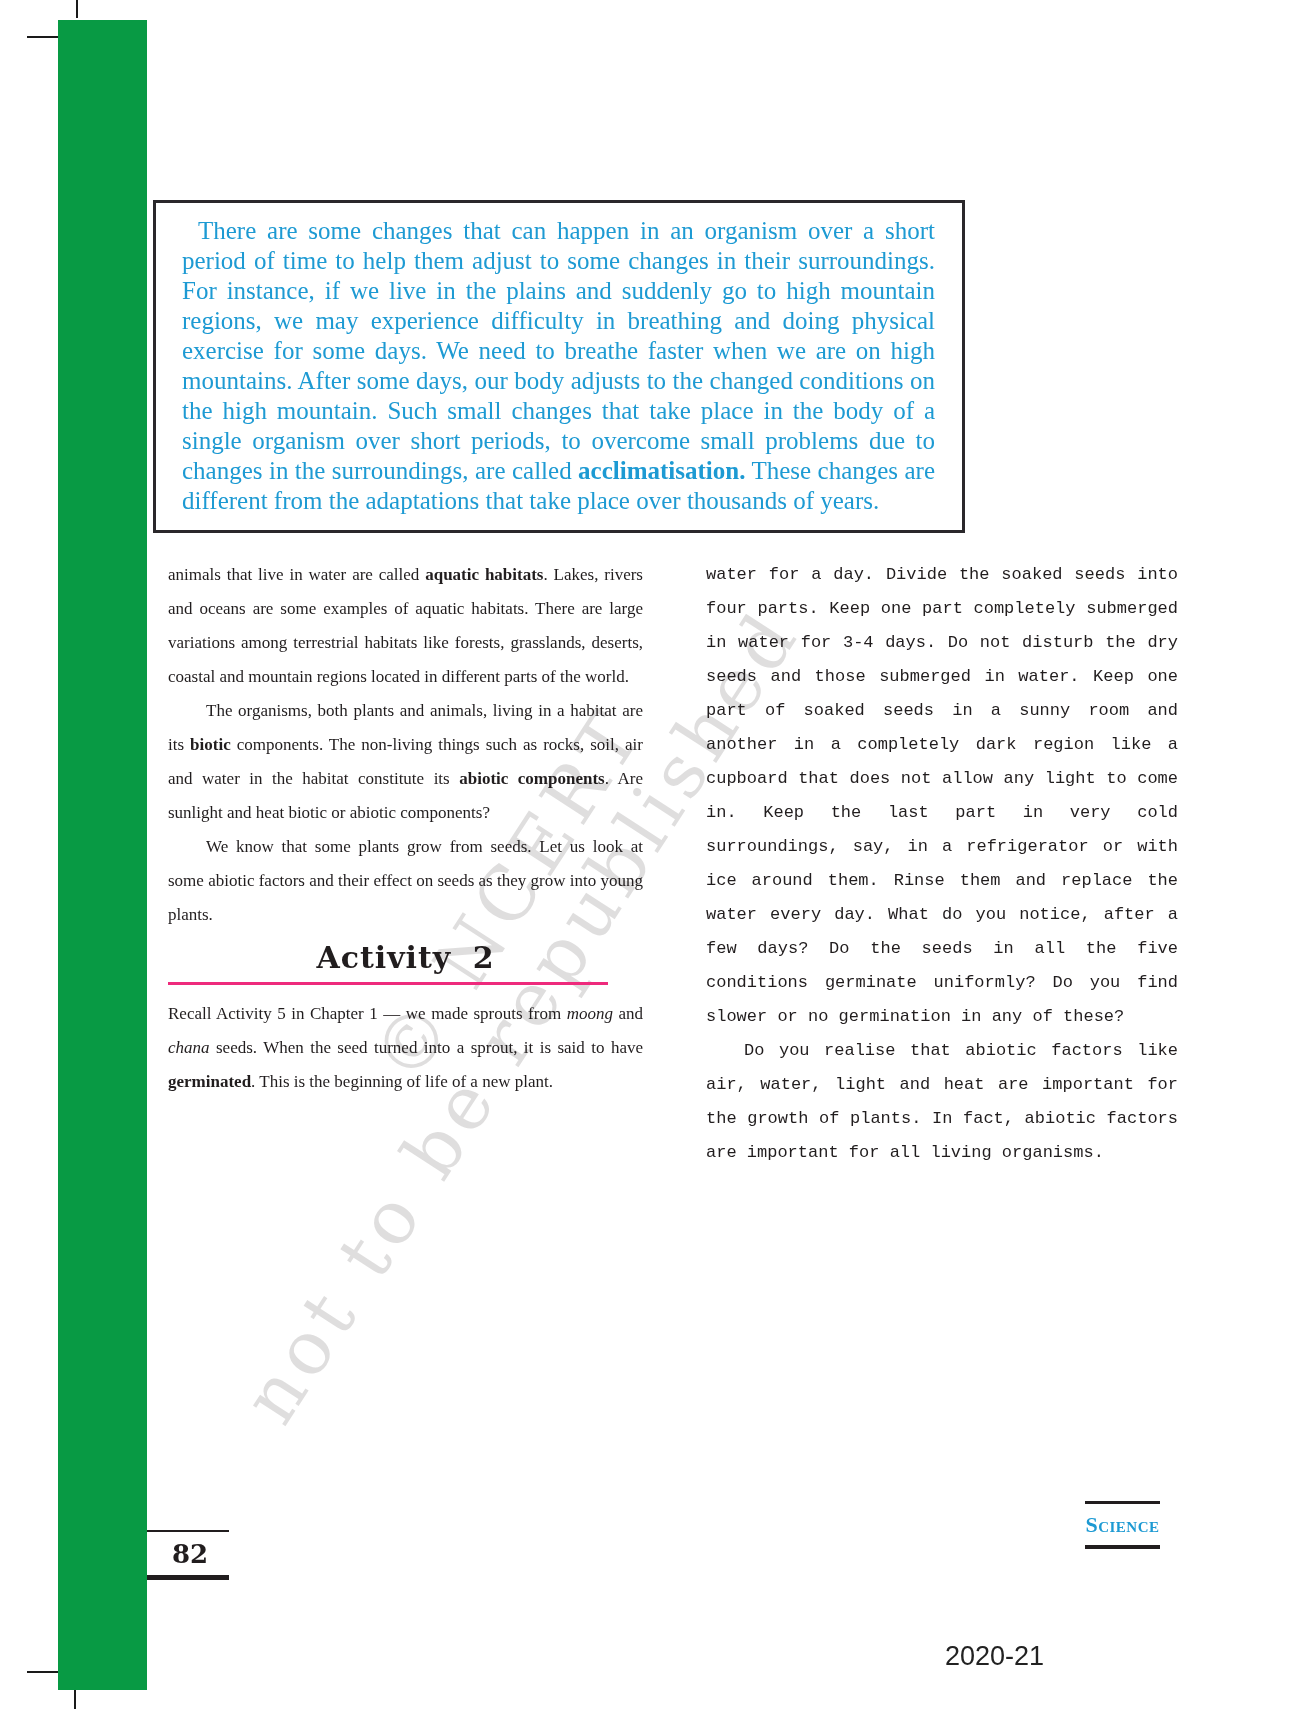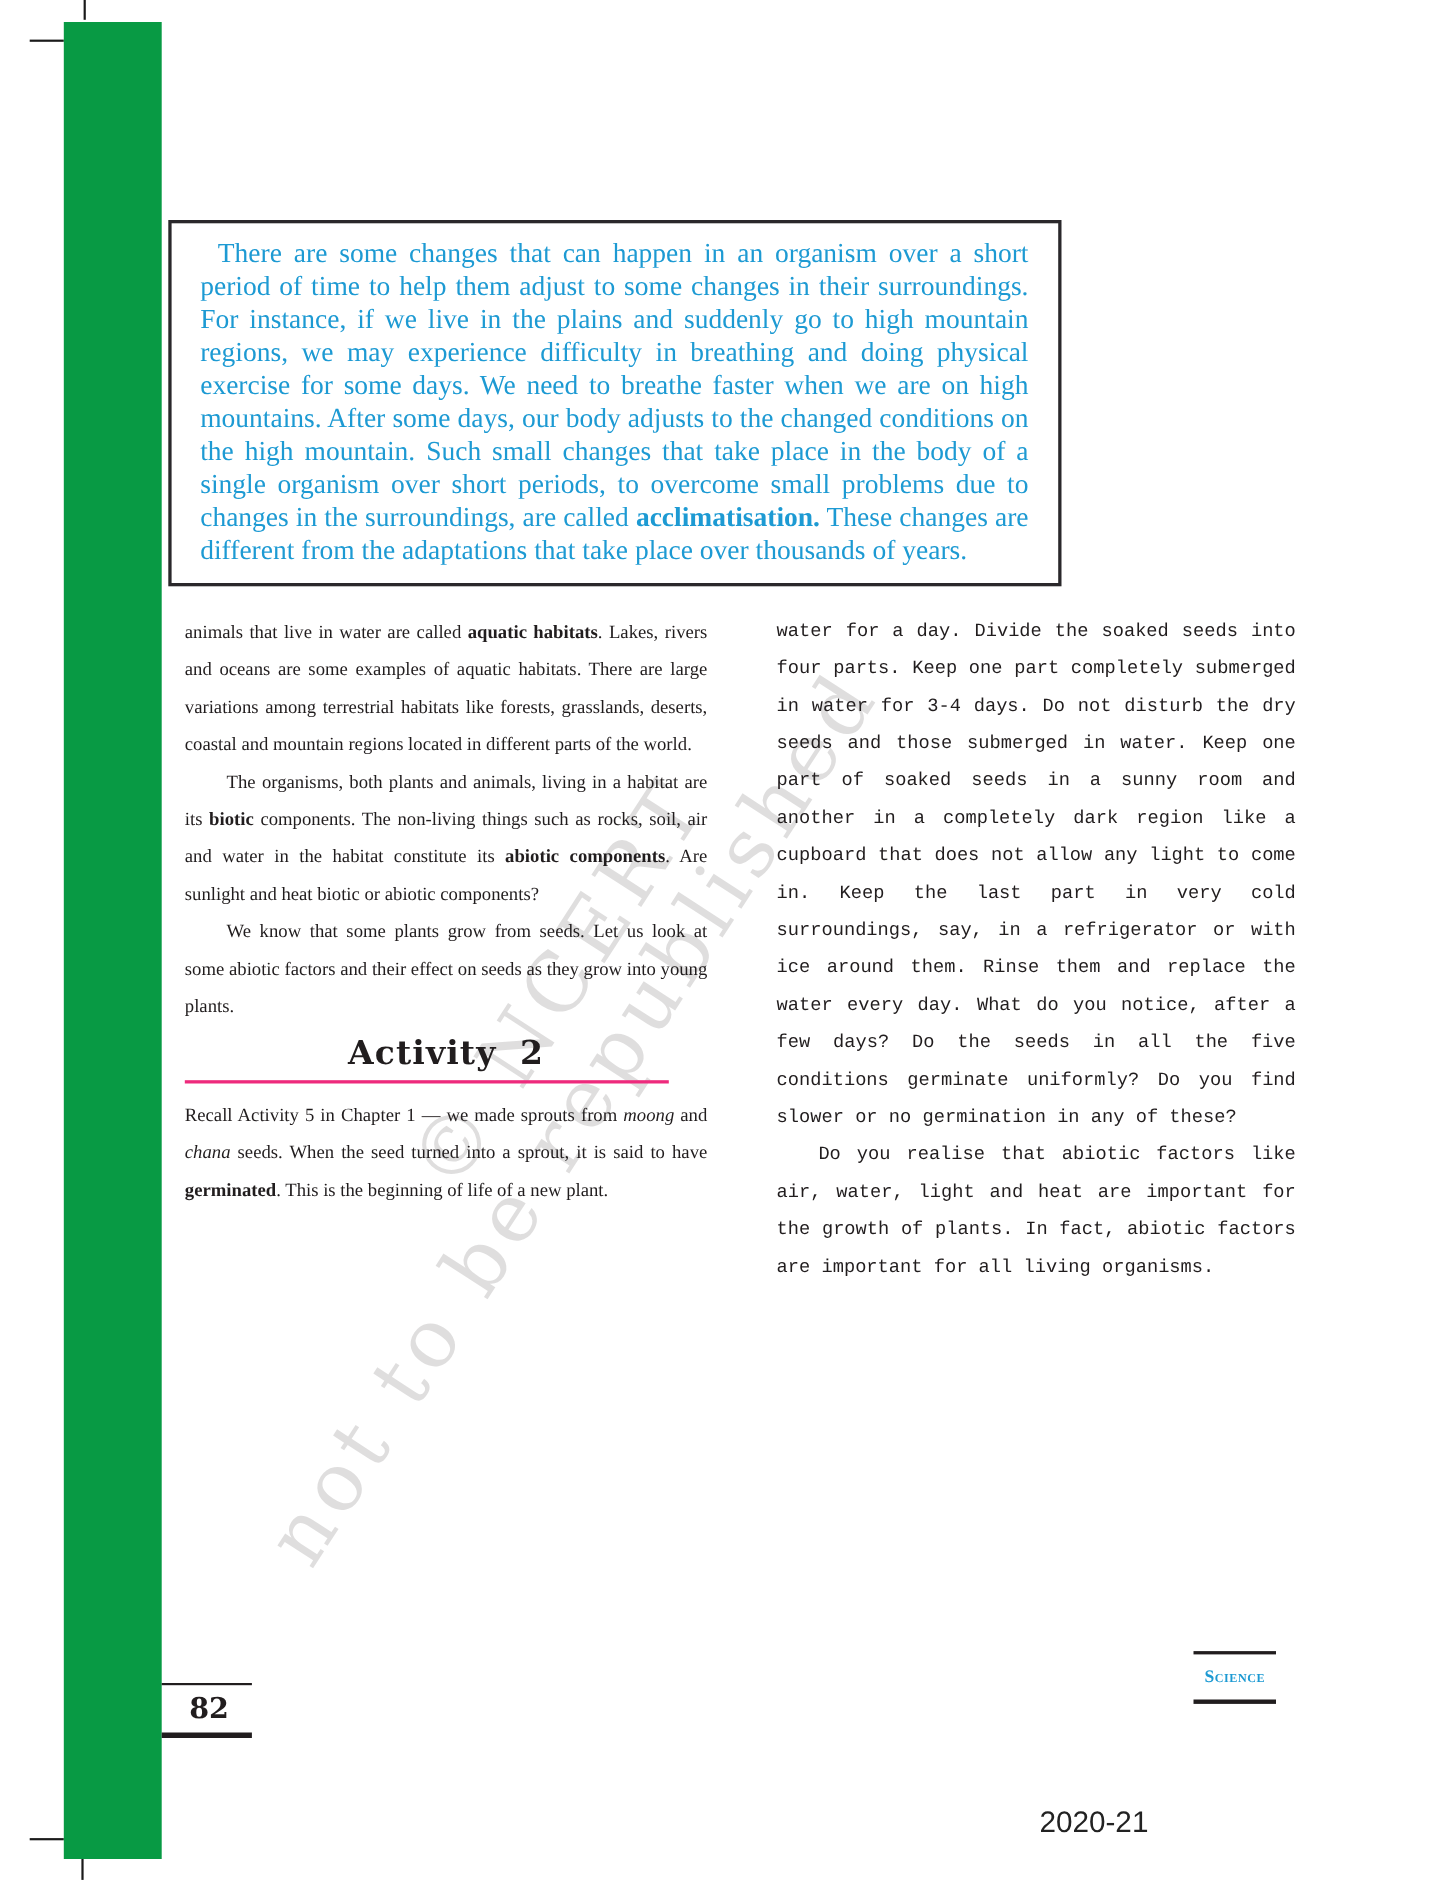--- a/index.html
+++ b/index.html
@@ -80,21 +80,21 @@
     padding:9px 0 8px 25px;
   }
 
   
   .science-block { position:absolute; z-index:2; left:1085px; top:1501px; width:75px; text-align:center; }
   .science-rule-top { height:3px; background:#211d1e; }
   .science-rule-bot { height:4px; background:#211d1e; }
   .science {
     color:#1d9ad3; font-weight:bold;
     font-variant:small-caps;
-    font-size:16px; line-height:22px;
+    font-size:22px; line-height:22px;
     letter-spacing:0.5px;
     padding:10px 0 9px 0;
   }
 
   
   .year {
     position:absolute; z-index:2; left:0; top:1641px; width:1044px;
     text-align:right;
     font-family:"Liberation Sans", sans-serif;
     font-size:27px; color:#222222;

